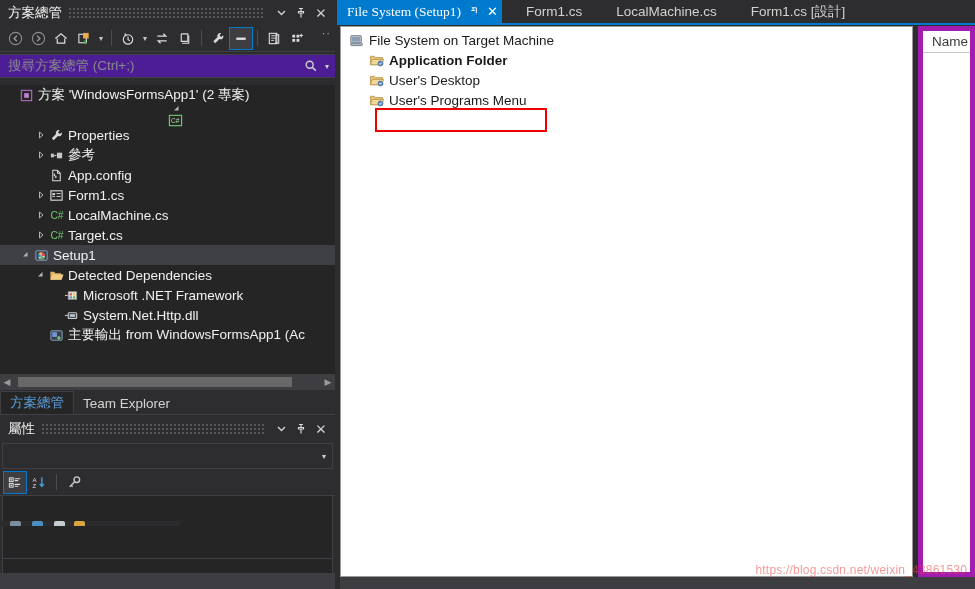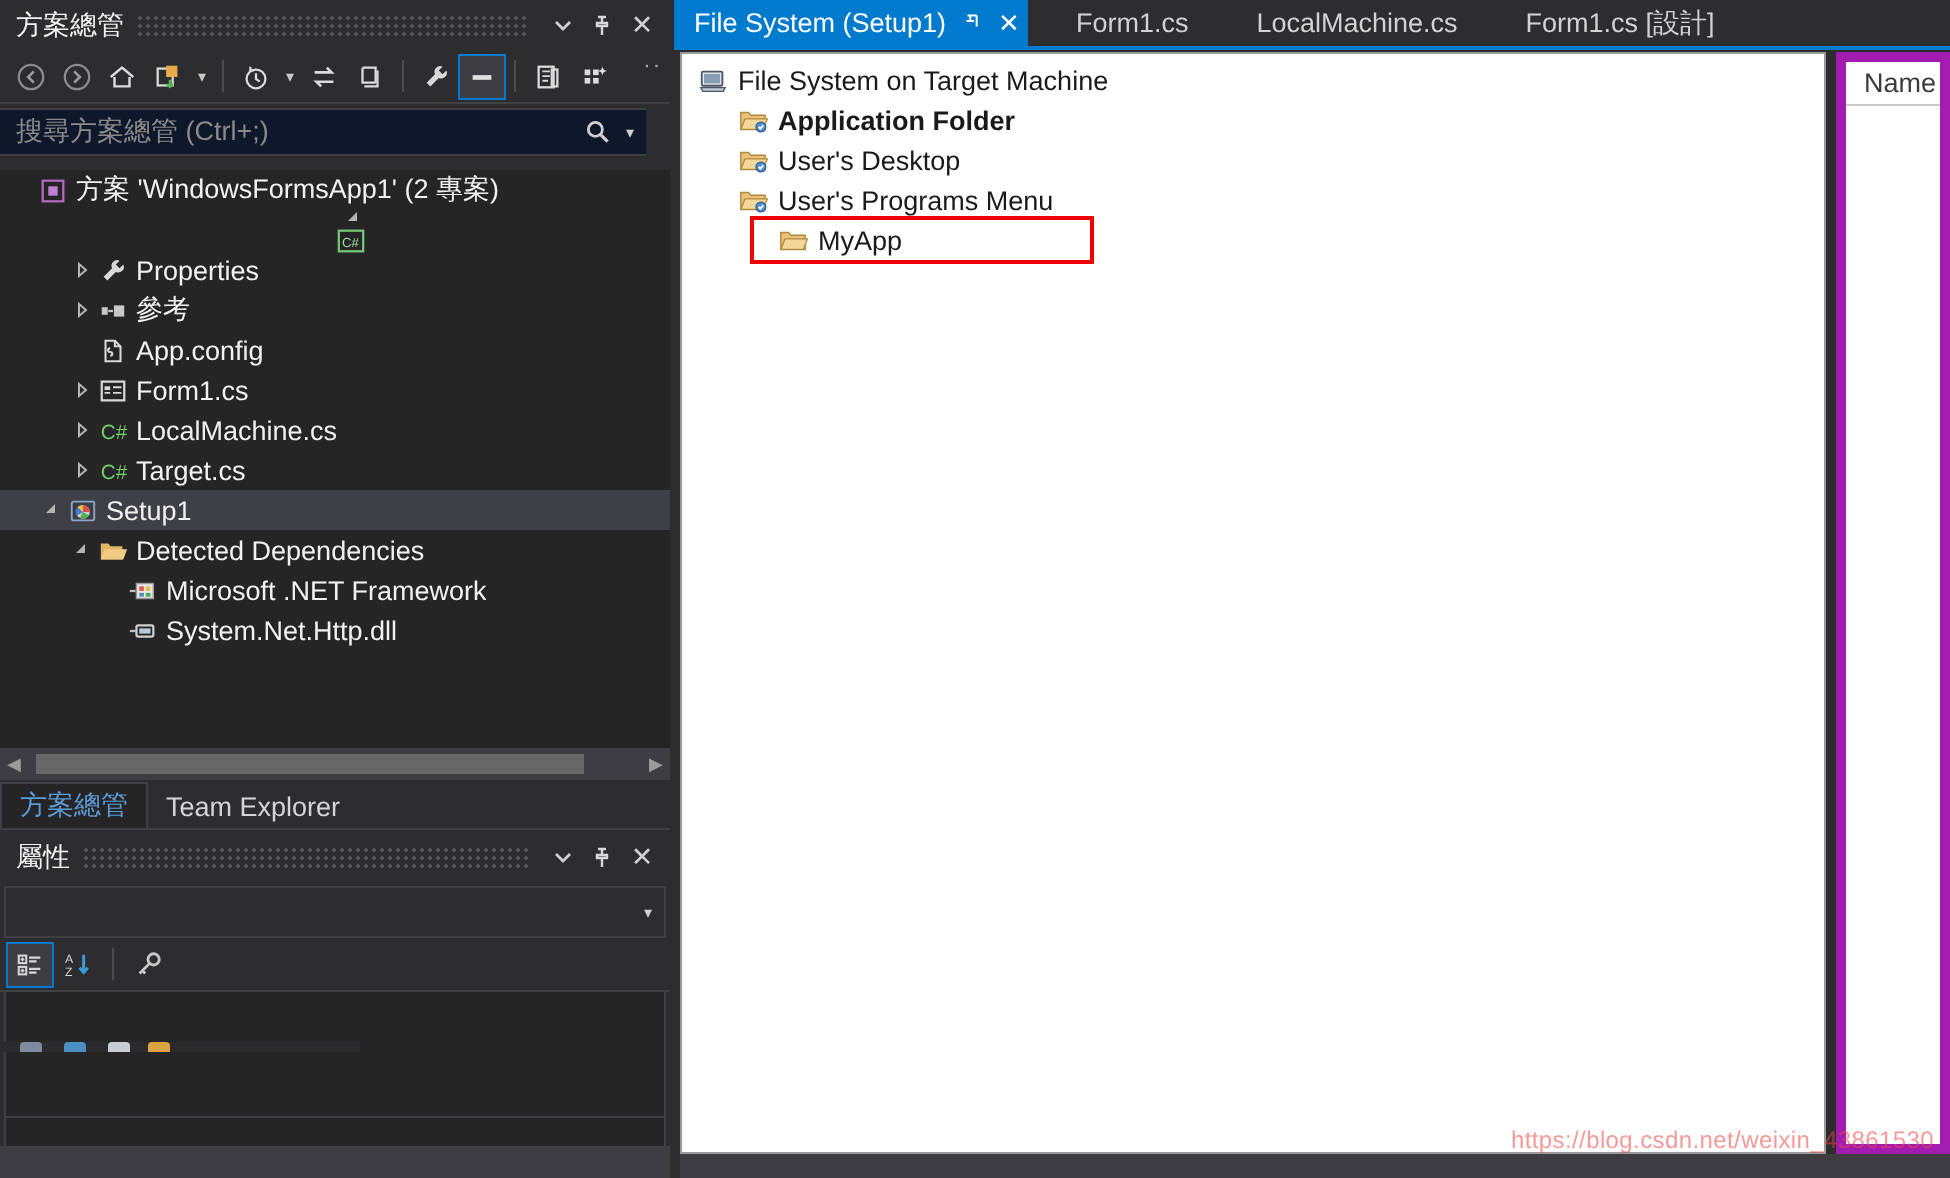--- a/index.html
+++ b/index.html
@@ -31,22 +31,22 @@
     height:26px;display:flex;align-items:center;gap:1px;padding:0 4px;
     background:#2d2d30;border-bottom:1px solid #3f3f46;position:relative;
   }
   .ticon{width:22px;height:21px;display:flex;align-items:center;justify-content:center;color:#d8d8d8;}
   .ticon.sel{outline:1px solid #007acc;background:#3e3e42;}
   .tsep{width:1px;height:16px;background:#4a4a50;margin:0 4px;}
   .tcaret{width:10px;height:21px;display:flex;align-items:center;justify-content:center;color:#c8c8c8;font-size:8px;}
   .ovf{position:absolute;right:4px;top:2px;color:#b0b0b0;font-size:11px;letter-spacing:1px;}
 
   .sx-search{
-    height:22px;margin:2px 12px 0 0;display:flex;align-items:center;
-    background:#0f172a;border:1px solid #3f3f46;border-left:none;border-right:none;
+    height:22px;margin:2px 0 0 0;display:flex;align-items:center;
+    background:#4c1d95;border:1px solid #3f3f46;border-left:none;border-right:none;
     padding:0 2px 0 8px;
   }
   .sx-search .ph{flex:1;color:#8a8a8a;font-size:13.5px;}
   .srch-ico{width:20px;display:flex;align-items:center;justify-content:center;color:#cfcfcf;}
   .srch-car{width:12px;color:#cfcfcf;font-size:8px;display:flex;align-items:center;justify-content:center;}
 
   .sx-tree{position:absolute;left:0;top:85px;width:335px;height:289px;overflow:hidden;background:#252526;}
   .row{height:20px;display:flex;align-items:center;white-space:nowrap;font-size:13.5px;color:#f1f1f1;}
   .row.sel{background:#3f3f46;}
   .exp{width:13px;min-width:13px;display:flex;align-items:center;justify-content:center;color:#b4b4b4;font-size:8px;}
@@ -68,21 +68,21 @@
   .props-toolbar{height:26px;display:flex;align-items:center;gap:2px;padding:0 4px;border-bottom:1px solid #3f3f46;background:#2d2d30;}
   .props-grid{height:62px;background:#252526;margin:0 2px;border:1px solid #3f3f46;border-top:none;}
   .props-desc{height:20px;background:#252526;margin:0 2px;border:1px solid #3f3f46;border-top:none;}
   .props-foot{position:absolute;left:0;bottom:0;width:335px;height:16px;background:#3e3e42;}
   .foot-sliver{position:absolute;left:0;bottom:0;width:180px;height:5px;background:#2b2b2e;overflow:hidden;}
   .foot-sliver i{position:absolute;top:0;width:11px;height:9px;background:#6d7f95;border-radius:2px;}
 
   
   .tabstrip{position:absolute;left:337px;top:0;width:638px;height:23px;background:#2d2d30;display:flex;align-items:stretch;}
   .etab{display:flex;align-items:center;padding:0 10px;font-size:13.5px;color:#d2d2d2;white-space:nowrap;}
-  .etab.active{background:#007acc;color:#ffffff;padding-right:4px;}
+  .etab.active{background:#007acc;color:#ffffff;padding-right:4px;font-family:Liberation Serif, serif;}
   .etab .pin{margin-left:8px;font-size:11px;color:#e8f3fb;}
   .etab .cls{margin-left:7px;font-size:13px;color:#ffffff;}
   .tab-accent{position:absolute;left:337px;top:23px;width:638px;height:2px;background:#007acc;}
 
   .editor{position:absolute;left:340px;top:26px;width:635px;height:563px;background:#2d2d30;}
   .fs-left{position:absolute;left:0;top:0;width:573px;bottom:12px;background:#ffffff;border:1px solid #9a9a9a;box-sizing:border-box;}
   .splitter{position:absolute;left:574px;top:0;width:8px;bottom:12px;background:#2d2d30;}
   .fs-right{position:absolute;left:578px;top:0;right:0;bottom:12px;background:#ffffff;border:5px solid #a21caf;box-sizing:border-box;}
   .fs-right .hdr{height:21px;background:#ffffff;border-bottom:1px solid #c8c8c8;display:flex;align-items:center;padding-left:9px;font-size:13.5px;color:#3b3b3b;}
 
@@ -361,20 +361,31 @@
         <div class="row" style="padding-left: 49px;">
           <span class="exp"></span>
           <span class="ico">
             <svg width="15" height="15" viewBox="0 0 16 16">
               <path d="M1 8h3" stroke="#c0c0c0" stroke-width="1.2"></path>
               <rect x="4.5" y="5" width="9" height="6" rx="1" fill="none" stroke="#cfcfcf" stroke-width="1.2"></rect>
               <rect x="6" y="6.6" width="6" height="2.8" fill="#b9c8d6"></rect>
             </svg>
           </span>
           <span class="lbl">System.Net.Http.dll</span>
+        </div>
+        <div class="row" style="padding-left: 34px;">
+          <span class="exp"></span>
+          <span class="ico">
+            <svg width="15" height="15" viewBox="0 0 16 16">
+              <rect x="2" y="3" width="12" height="10" rx="1" fill="#3c3c45" stroke="#8aa7c7" stroke-width="1"></rect>
+              <rect x="3.5" y="4.5" width="5" height="5" fill="#6f9ad6"></rect>
+              <path d="M10.5 8.5v4M8.5 10.5h4" stroke="#7fd07f" stroke-width="1.4"></path>
+            </svg>
+          </span>
+          <span class="lbl">主要輸出 from WindowsFormsApp1 (Ac</span>
         </div>
       </div>
 
     <div class="hscroll">
       <span class="hs-arrow">◀</span>
       <span class="hs-track">
           <span class="hs-thumb"></span>
         </span>
       <span class="hs-arrow">▶</span>
     </div>
@@ -505,29 +516,20 @@
             <span class="fico">
               <svg width="15" height="15" viewBox="0 0 16 16">
                 <path d="M1.5 12.5V3.5h4.2l1.2 1.4h7.6v7.6z" fill="#e8c07a" stroke="#b08c3e" stroke-width=".8"></path>
                 <path d="M1.5 12.5l2.2-5.6h12l-2.2 5.6z" fill="#f4d79a" stroke="#b08c3e" stroke-width=".7"></path>
                 <circle cx="12.2" cy="11.2" r="2.6" fill="#5b8fc9" stroke="#2f5f96" stroke-width=".7"></circle>
                 <path d="M11 11.2l.9.9 1.6-1.8" fill="none" stroke="#ffffff" stroke-width="1"></path>
               </svg>
             </span>
             <span>User's Programs Menu</span>
           </div>
-          <div class="frow" style="padding-left: 46px; position: relative;">
-            <span class="fico">
-              <svg width="15" height="15" viewBox="0 0 16 16">
-                <path d="M1.5 12.5V3.5h4.2l1.2 1.4h7.6v7.6z" fill="#e8c07a" stroke="#b08c3e" stroke-width=".8"></path>
-                <path d="M1.5 12.5l2.2-5.6h12l-2.2 5.6z" fill="#f4d79a" stroke="#b08c3e" stroke-width=".7"></path>
-              </svg>
-            </span>
-            <span>MyApp</span>
-          </div>
         </div>
     <div class="hilite" style="left: 34px; top: 81px; width: 172px; height: 24px; border-color: rgb(238, 0, 0);"></div>
       </div>
 
     <div class="splitter"></div>
 
     <div class="fs-right">
       <div class="hdr">Name</div>
     </div>
 

